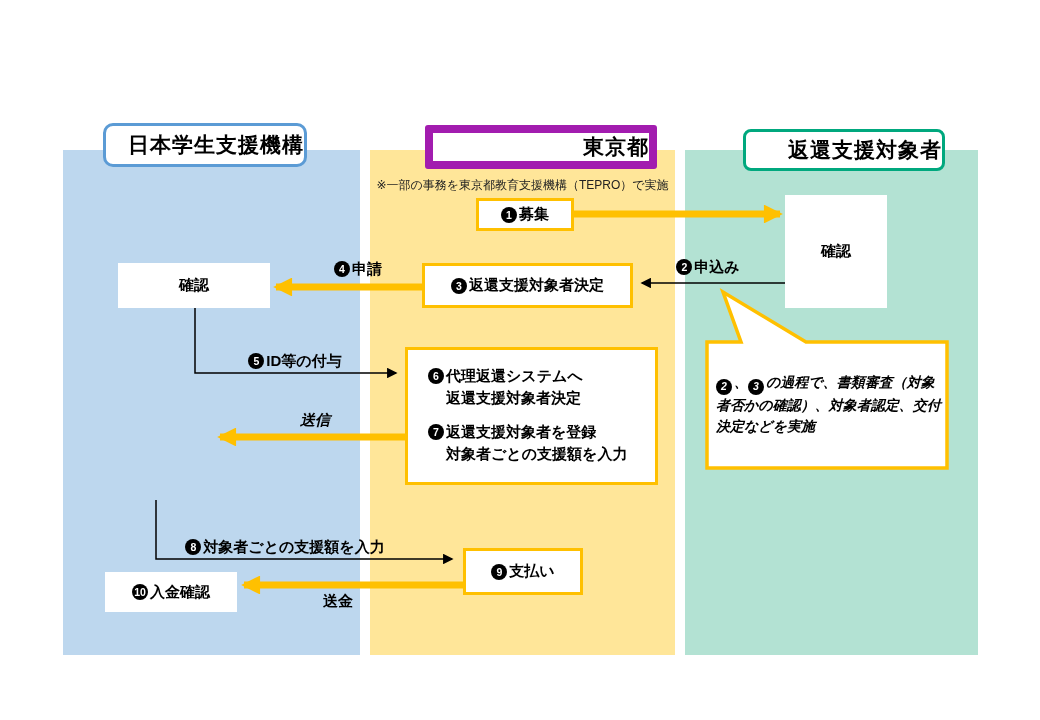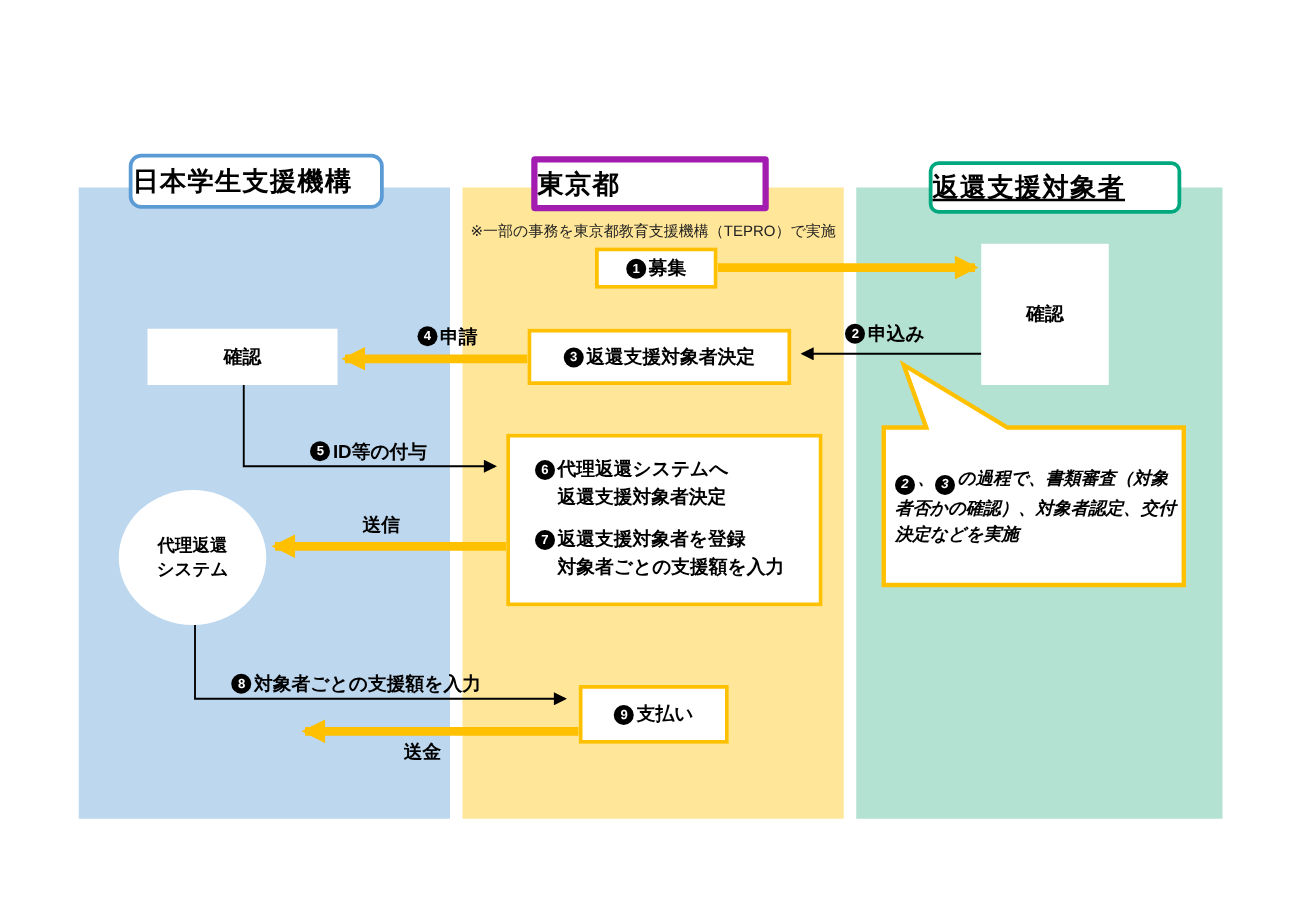--- a/index.html
+++ b/index.html
@@ -8,26 +8,26 @@
     font-family:"Liberation Sans","DejaVu Sans",sans-serif; overflow:hidden;
   }
   .col { position:absolute; top:150px; height:505px; z-index:1; }
   .col-jasso     { left:63px;  width:297px; background:#bdd7ee; }
   .col-tokyo     { left:370px; width:305px; background:#ffe699; }
   .col-recipient { left:685px; width:293px; background:#b3e2d3; }
 
   .overlay { position:absolute; left:0; top:0; z-index:5; pointer-events:none; }
 
   .hdr {
-    position:absolute; background:#fff; display:flex; align-items:center; justify-content:flex-start;
+    position:absolute; background:#fff; display:flex; align-items:center; justify-content:flex-end;
     font-weight:bold; font-size:21px; z-index:10; letter-spacing:1px; box-sizing:border-box;
   }
   .hdr-jasso     { left:103px; top:123px; width:204px; height:44px; border:3px solid #5b9bd5; border-radius:10px; }
-  .hdr-tokyo     { left:425px; top:125px; width:190px; height:44px; border:5px solid #a21caf; border-radius:3px; }
-  .hdr-recipient { left:743px; top:129px; width:202px; height:42px; border:3px solid #00a87e; border-radius:8px;text-decoration:underline; }
+  .hdr-tokyo     { left:425px; top:125px; width:232px; height:44px; border:8px solid #a21caf; border-radius:3px; }
+  .hdr-recipient { left:743px; top:129px; width:202px; height:42px; border:3px solid #00a87e; border-radius:8px; }
 
   .note { position:absolute; left:370px; top:177px; width:305px; text-align:center;
           font-size:12px; color:#222; z-index:10; }
 
   .box {
     position:absolute; background:#fff; display:flex; align-items:center; justify-content:center;
     font-weight:bold; z-index:10; box-sizing:border-box; font-size:15px;
   }
   .gold { border:3px solid #ffc000; }
 
@@ -42,21 +42,21 @@
   #box-s9        { left:463px; top:548px; width:120px; height:47px; }
   #box-s10       { left:105px; top:572px; width:132px; height:40px; }
 
   .lbl {
     position:absolute; font-weight:bold; font-size:15px; z-index:10;
     display:flex; align-items:center; justify-content:center; white-space:nowrap; height:18px;
   }
   #lbl-s2    { left:648px; top:258px; width:120px; }
   #lbl-s4    { left:298px; top:260px; width:120px; }
   #lbl-s5    { left:215px; top:352px; width:160px; }
-  #lbl-send  { left:275px; top:411px; width:60px;  }
+  #lbl-send  { left:285px; top:411px; width:60px;font-style:italic;  }
   #lbl-s8    { left:155px; top:538px; width:260px; }
   #lbl-remit { left:308px; top:592px; width:60px;  }
 
   .num {
     display:inline-flex; align-items:center; justify-content:center;
     width:16px; height:16px; border-radius:50%; background:#000; color:#fff;
     font-size:10.5px; font-weight:bold; margin-right:2px; flex:none; vertical-align:-3px;
   }
   .proc-row { display:flex; align-items:center; }
   .proc-indent { padding-left:18px; }
@@ -134,30 +134,30 @@
       <span>代理返還システムへ</span>
     </div>
     <div class="proc-indent">返還支援対象者決定</div>
     <div class="proc-row proc-gap">
       <span class="num">7</span>
       <span>返還支援対象者を登録</span>
     </div>
     <div class="proc-indent">対象者ごとの支援額を入力</div>
   </div>
 
-  <div class="box" id="circle-sys">
-    <span>代理返還</span>
-    <span>システム</span>
-  </div>
 
   <div class="box gold" id="box-s9">
     <span class="num">9</span>
     <span>支払い</span>
   </div>
 
+  <div class="box" id="box-s10">
+    <span class="num">10</span>
+    <span>入金確認</span>
+  </div>
 
   <div class="lbl" id="lbl-s2">
     <span class="num">2</span>
     <span>申込み</span>
   </div>
   <div class="lbl" id="lbl-s4">
     <span class="num">4</span>
     <span>申請</span>
   </div>
   <div class="lbl" id="lbl-s5">

